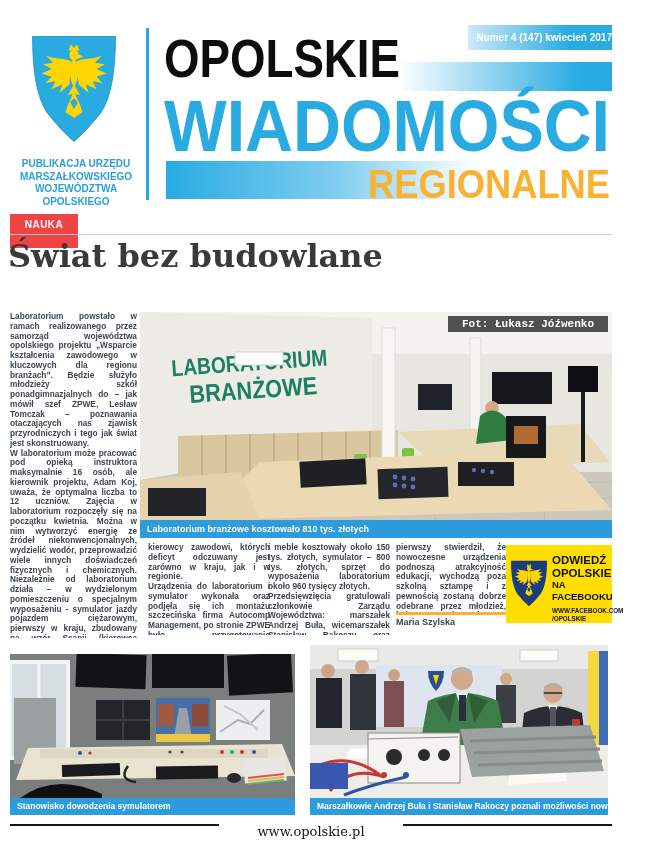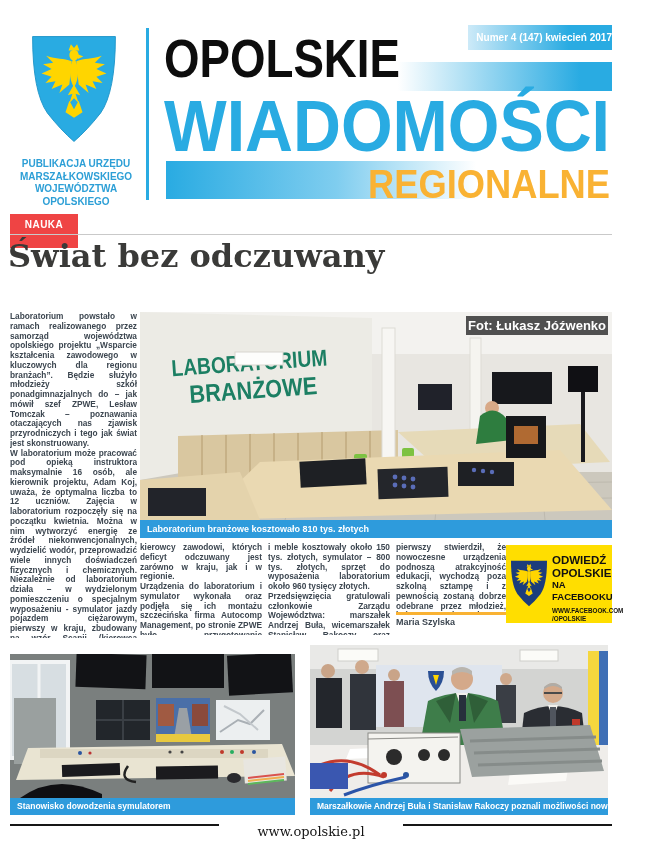--- a/index.html
+++ b/index.html
@@ -29,36 +29,36 @@
             font-family:"DejaVu Serif","Liberation Serif",serif;font-weight:bold;
             font-size:32px;color:#3a3a38;}
   .lead{position:absolute;left:10px;top:277px;width:602px;font-weight:bold;
         font-size:12.5px;line-height:15.5px;color:#1d1d1b;}
 
   
   .bodycol{position:absolute;font-size:8.3px;line-height:9.75px;font-weight:bold;
            color:#3c4650;text-align:justify;overflow:hidden;}
   .bodycol p{margin:0;}
   .col1{left:10px;top:312px;width:127px;height:326px;}
-  .col2{left:140px;top:543px;width:122px;height:92px;}
+  .col2{left:148px;top:543px;width:122px;height:92px;}
   .col3{left:268px;top:543px;width:122px;height:92px;}
   .col4{left:396px;top:543px;width:110px;height:70px;}
   .byline-rule{position:absolute;left:396px;top:612px;width:110px;height:2.5px;background:#f9b233;}
   .byline{position:absolute;left:396px;top:617px;width:110px;font-size:9px;font-weight:bold;color:#3c4650;}
 
   
   .photo{position:absolute;overflow:hidden;}
   .photo svg{display:block;}
   .caption{position:absolute;left:0;bottom:0;width:100%;background:#2e9bdc;color:#fff;
            font-weight:bold;font-size:8.5px;line-height:17px;padding-left:7px;box-sizing:border-box;
            white-space:nowrap;overflow:hidden;}
   .photo-main{left:140px;top:312px;width:472px;height:226px;}
   .photo-main .caption{height:18px;line-height:18px;font-size:9px;}
   .credit{position:absolute;right:4px;top:4px;background:rgba(66,66,66,.92);color:#fff;
-          font-weight:bold;font-size:13px;padding:2px 2px;}
+          font-weight:bold;font-size:11px;padding:2px 14px;font-family:Liberation Mono, monospace;}
   .photo-left{left:10px;top:654px;width:285px;height:161px;}
   .photo-right{left:310px;top:645px;width:298px;height:170px;}
 
   
   .fb-box{position:absolute;left:506px;top:545px;width:106px;height:78px;background:#ffde00;}
   .fb-crest{position:absolute;left:3px;top:11px;width:40px;height:55px;}
   .fb-text{position:absolute;left:46px;top:9px;width:58px;color:#111;}
   .fb-l1{font-size:11.5px;font-weight:bold;line-height:12.5px;}
   .fb-l3{font-size:9.5px;font-weight:bold;line-height:12px;}
   .fb-url{font-size:6.3px;font-weight:bold;line-height:7.5px;margin-top:4px;}
@@ -109,21 +109,21 @@
   <div class="issue-badge">Numer 4 (147) kwiecień 2017</div>
 
   <svg class="masthead-svg" viewBox="0 0 462 185">
     <text x="14" y="57" font-family="Liberation Sans, sans-serif" font-weight="bold" font-size="54" fill="#0d0d0d" textLength="236" lengthAdjust="spacingAndGlyphs">OPOLSKIE</text>
     <text x="14" y="131" font-family="Liberation Sans, sans-serif" font-weight="bold" font-size="72" fill="#29abe2" textLength="446" lengthAdjust="spacingAndGlyphs">WIADOMOŚCI</text>
     <text x="218" y="178" font-family="Liberation Sans, sans-serif" font-weight="bold" font-size="40" fill="#f9b233" textLength="242" lengthAdjust="spacingAndGlyphs">REGIONALNE</text>
   </svg>
 
   <div class="section-badge">NAUKA</div>
   <div class="hrule"></div>
-  <h1 class="headline" style="margin:0">Świat bez odczuwany</h1>
+  <h1 class="headline" style="margin:0">Świat bez budowlane</h1>
 
   <div class="bodycol col1">
     <p>Laboratorium powstało w ramach realizowanego przez samorząd województwa opolskiego projektu „Wsparcie kształcenia zawodowego w kluczowych dla regionu branżach”. Będzie służyło młodzieży szkół ponadgimnazjalnych do – jak mówił szef ZPWE, Lesław Tomczak – poznawania otaczających nas zjawisk przyrodniczych i tego jak świat jest skonstruowany.</p>
     <p>W laboratorium może pracować pod opieką instruktora maksymalnie 16 osób, ale kierownik projektu, Adam Koj, uważa, że optymalna liczba to 12 uczniów. Zajęcia w laboratorium rozpoczęły się na początku kwietnia. Można w nim wytworzyć energię ze źródeł niekonwencjonalnych, wydzielić wodór, przeprowadzić wiele innych doświadczeń fizycznych i chemicznych. Niezależnie od laboratorium działa – w wydzielonym pomieszczeniu o specjalnym wyposażeniu - symulator jazdy pojazdem ciężarowym, pierwszy w kraju, zbudowany na wzór Scanii (kierowca pracuje w identycznych warunkach, jak w kabinie prawdziwego pojazdu, trzeba zapiąć pasy, bo kabina na zakrętach niebezpiecznie się wychyla). W sali obok zainstalowano stanowisko instruktorskie. Stamtąd mogą płynąć komendy do kierowcy, można mu zaprogramować warunki jazdy (mgła, śliskość, deszcz) oraz przeszkody do pokonania na drodze. Na urządzeniu będą ćwiczyć przyszli</p>
   </div>
 
   <div class="photo photo-main">
     <svg width="472" height="208" viewBox="0 0 472 208">
       <rect x="0" y="0" width="472" height="208" fill="#e8e6e1"></rect>
       <rect x="0" y="0" width="472" height="42" fill="#f3f2ef"></rect>

